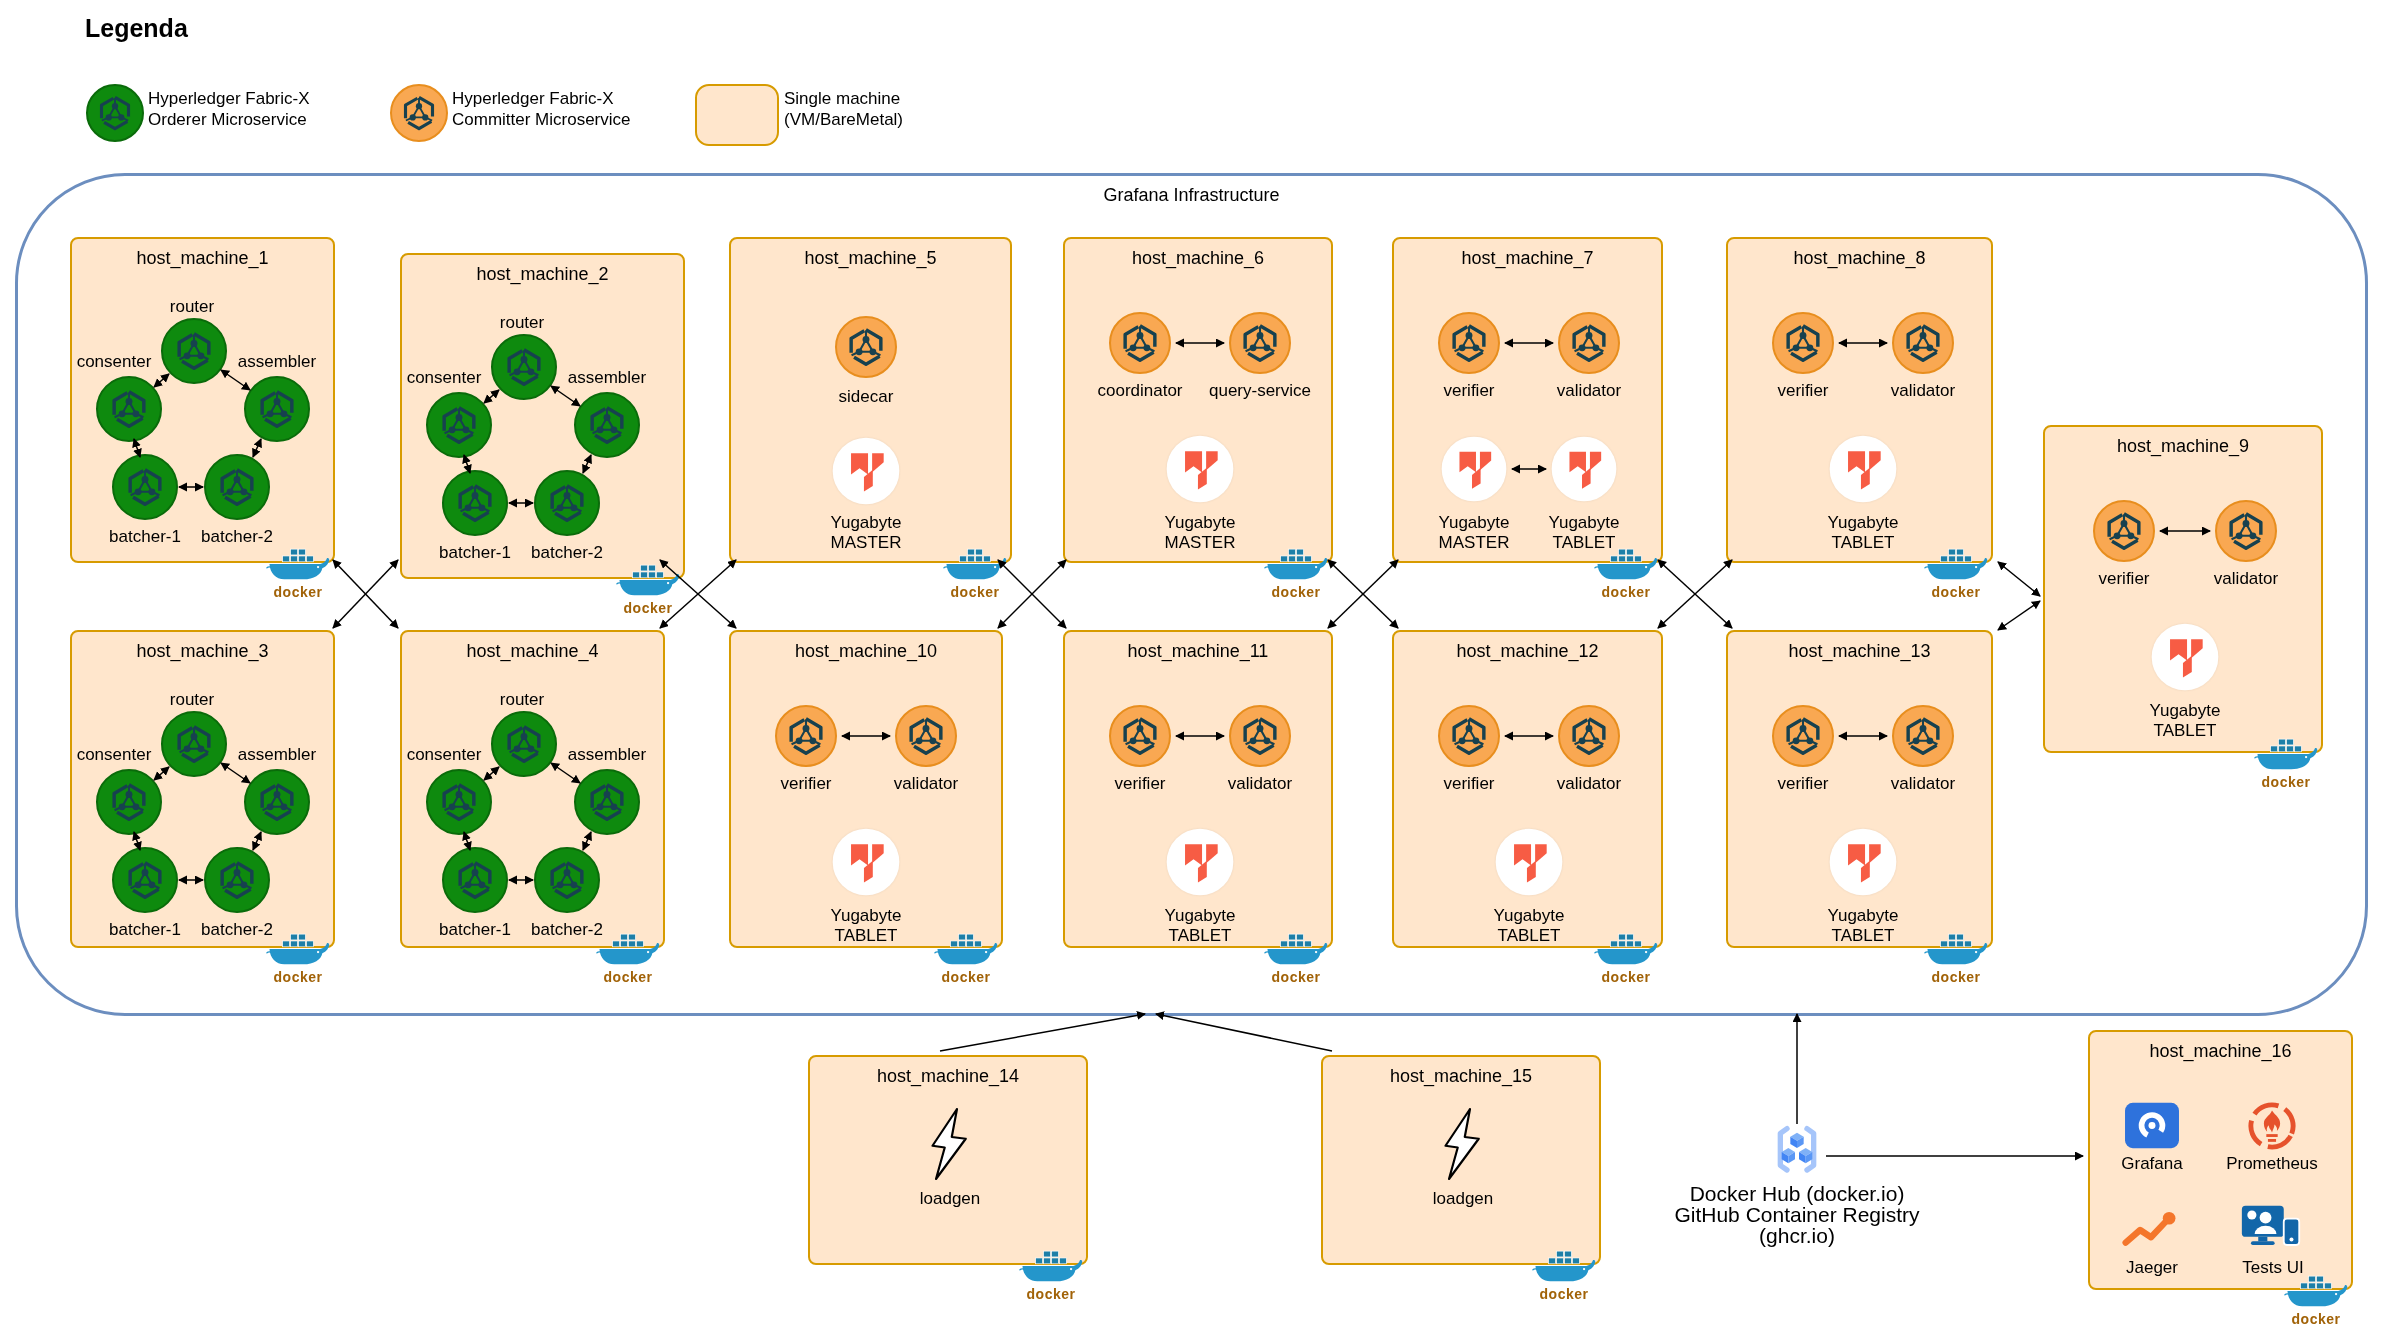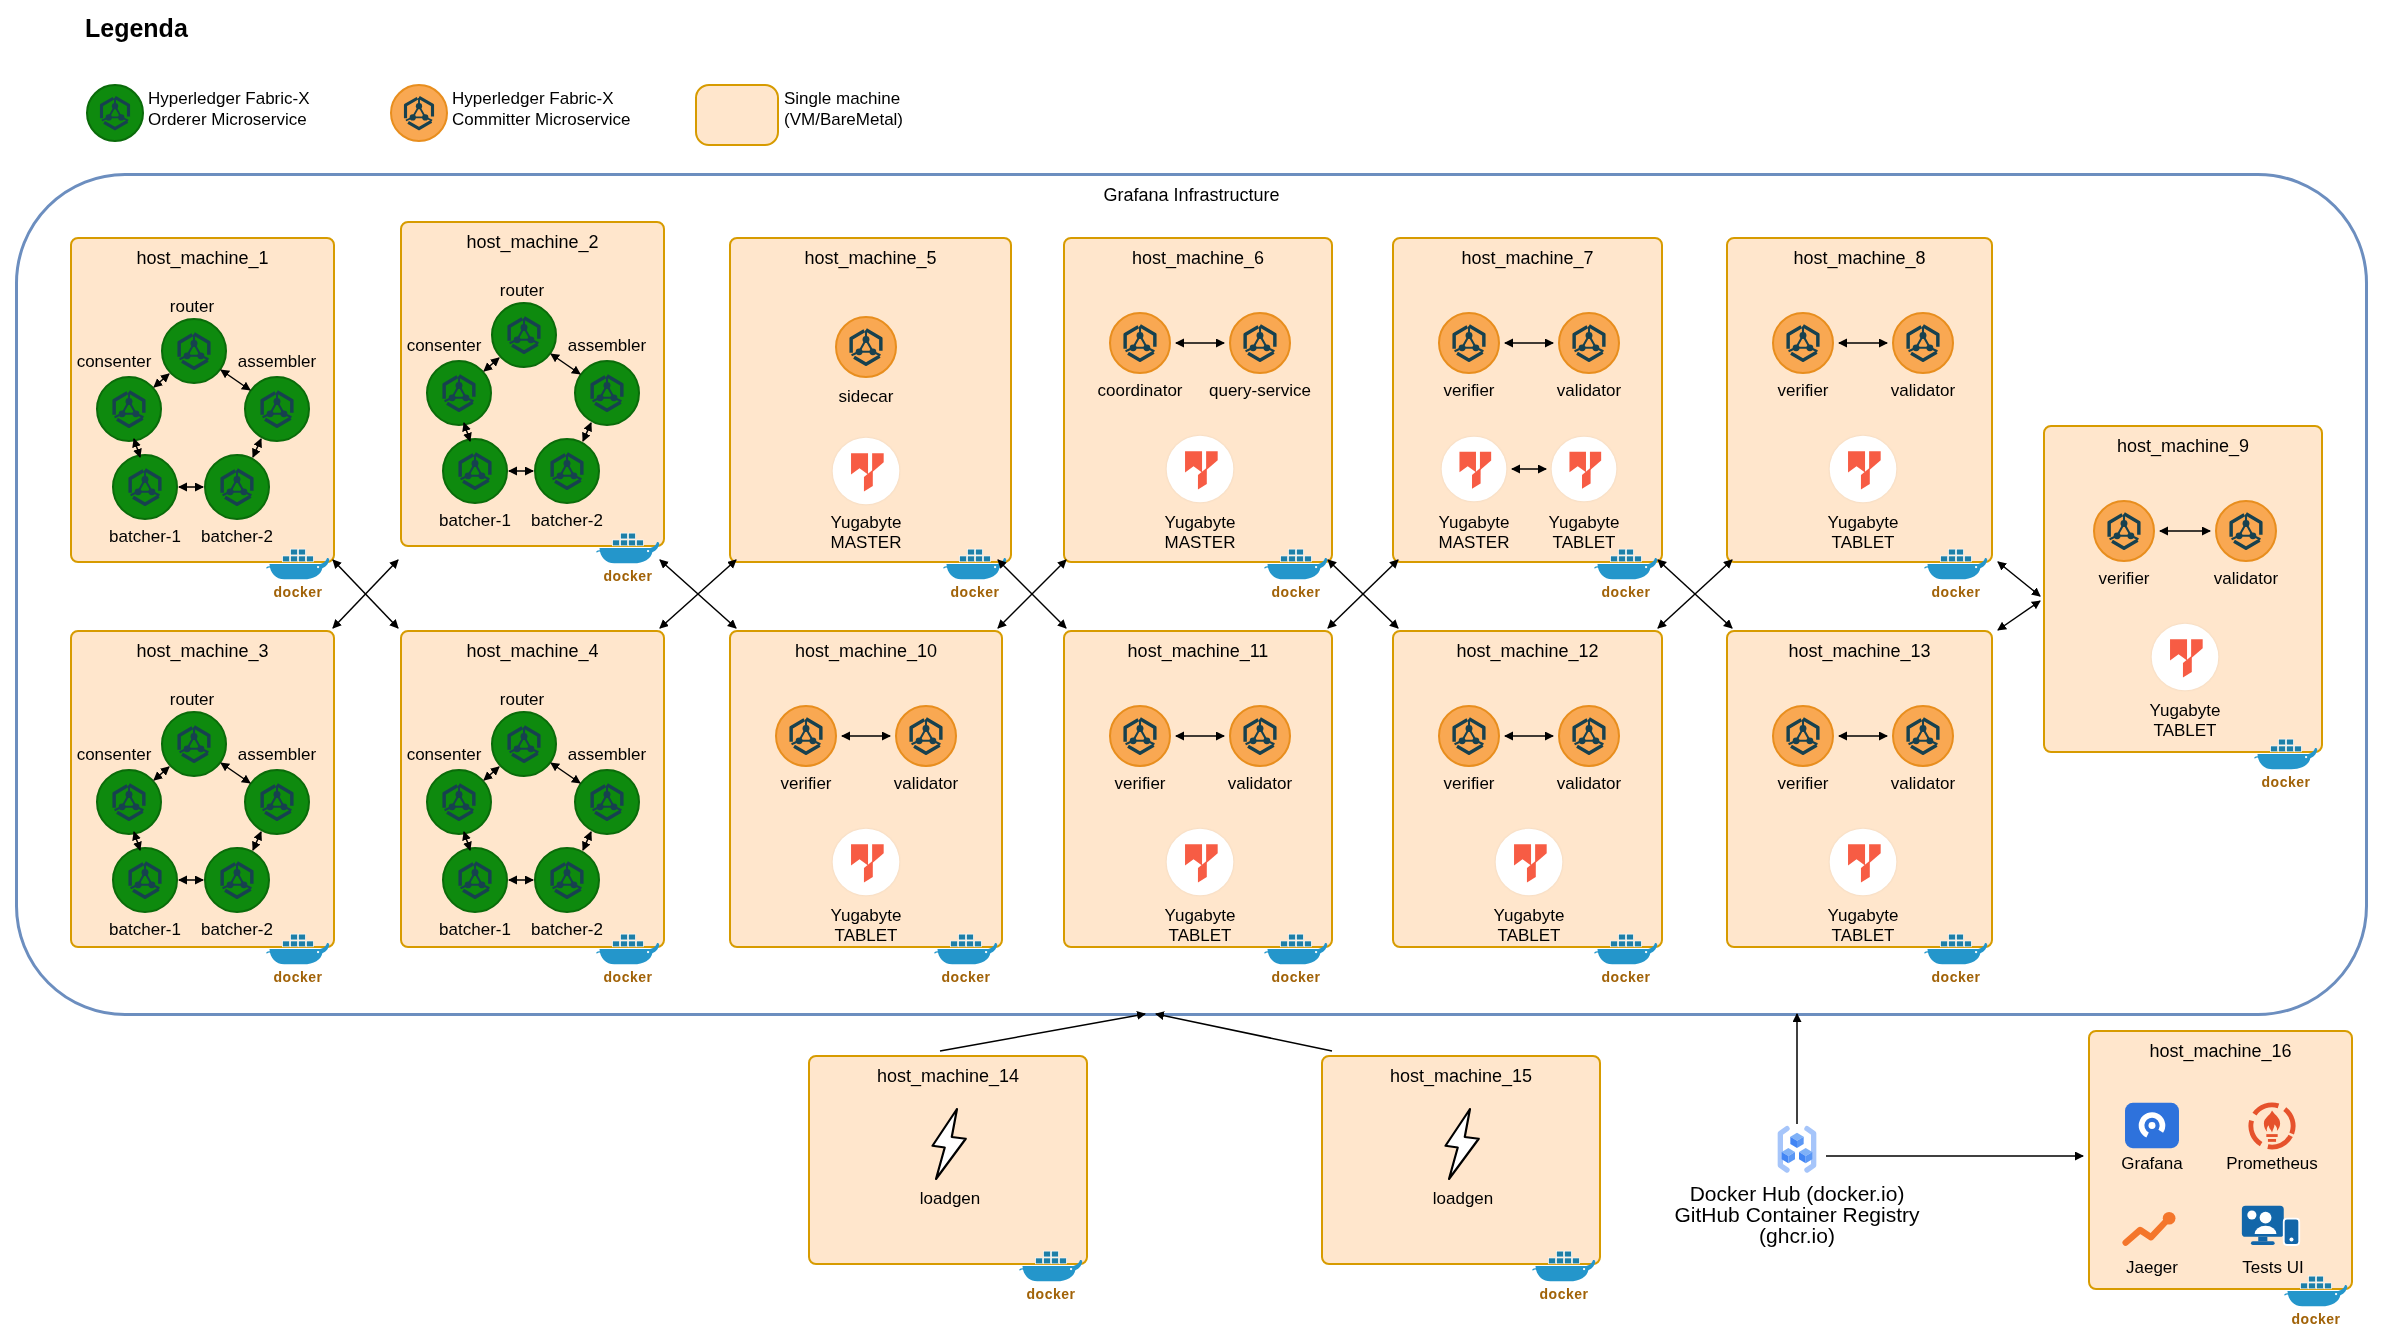--- a/index.html
+++ b/index.html
@@ -201,21 +201,21 @@
     <line class="arr" x1="107" y1="248" x2="131" y2="248"></line>
   </svg>
   <div class="docker-badge">
     <svg class="whale" viewBox="0 0 120 70">
           <use href="#sym-whale"></use>
         </svg>
     <div class="docker-word">docker</div>
   </div>
 </div>
 
-<div class="machine" style="left:400px;top:221px;width:265px;height:326px">
+<div class="machine" style="left:400px;top:253px;width:285px;height:326px">
   <div class="m-title">host_machine_2</div>
   <div class="plabel" style="left:120px;top:68px">router</div>
   <div class="plabel" style="left:42px;top:123px">consenter</div>
   <div class="plabel" style="left:205px;top:123px">assembler</div>
   <div class="plabel" style="left:73px;top:298px">batcher-1</div>
   <div class="plabel" style="left:165px;top:298px">batcher-2</div>
   <div class="node green" style="left:89px;top:79px">
         <svg viewBox="0 0 64 64">
           <use href="#sym-knot"></use>
         </svg>

